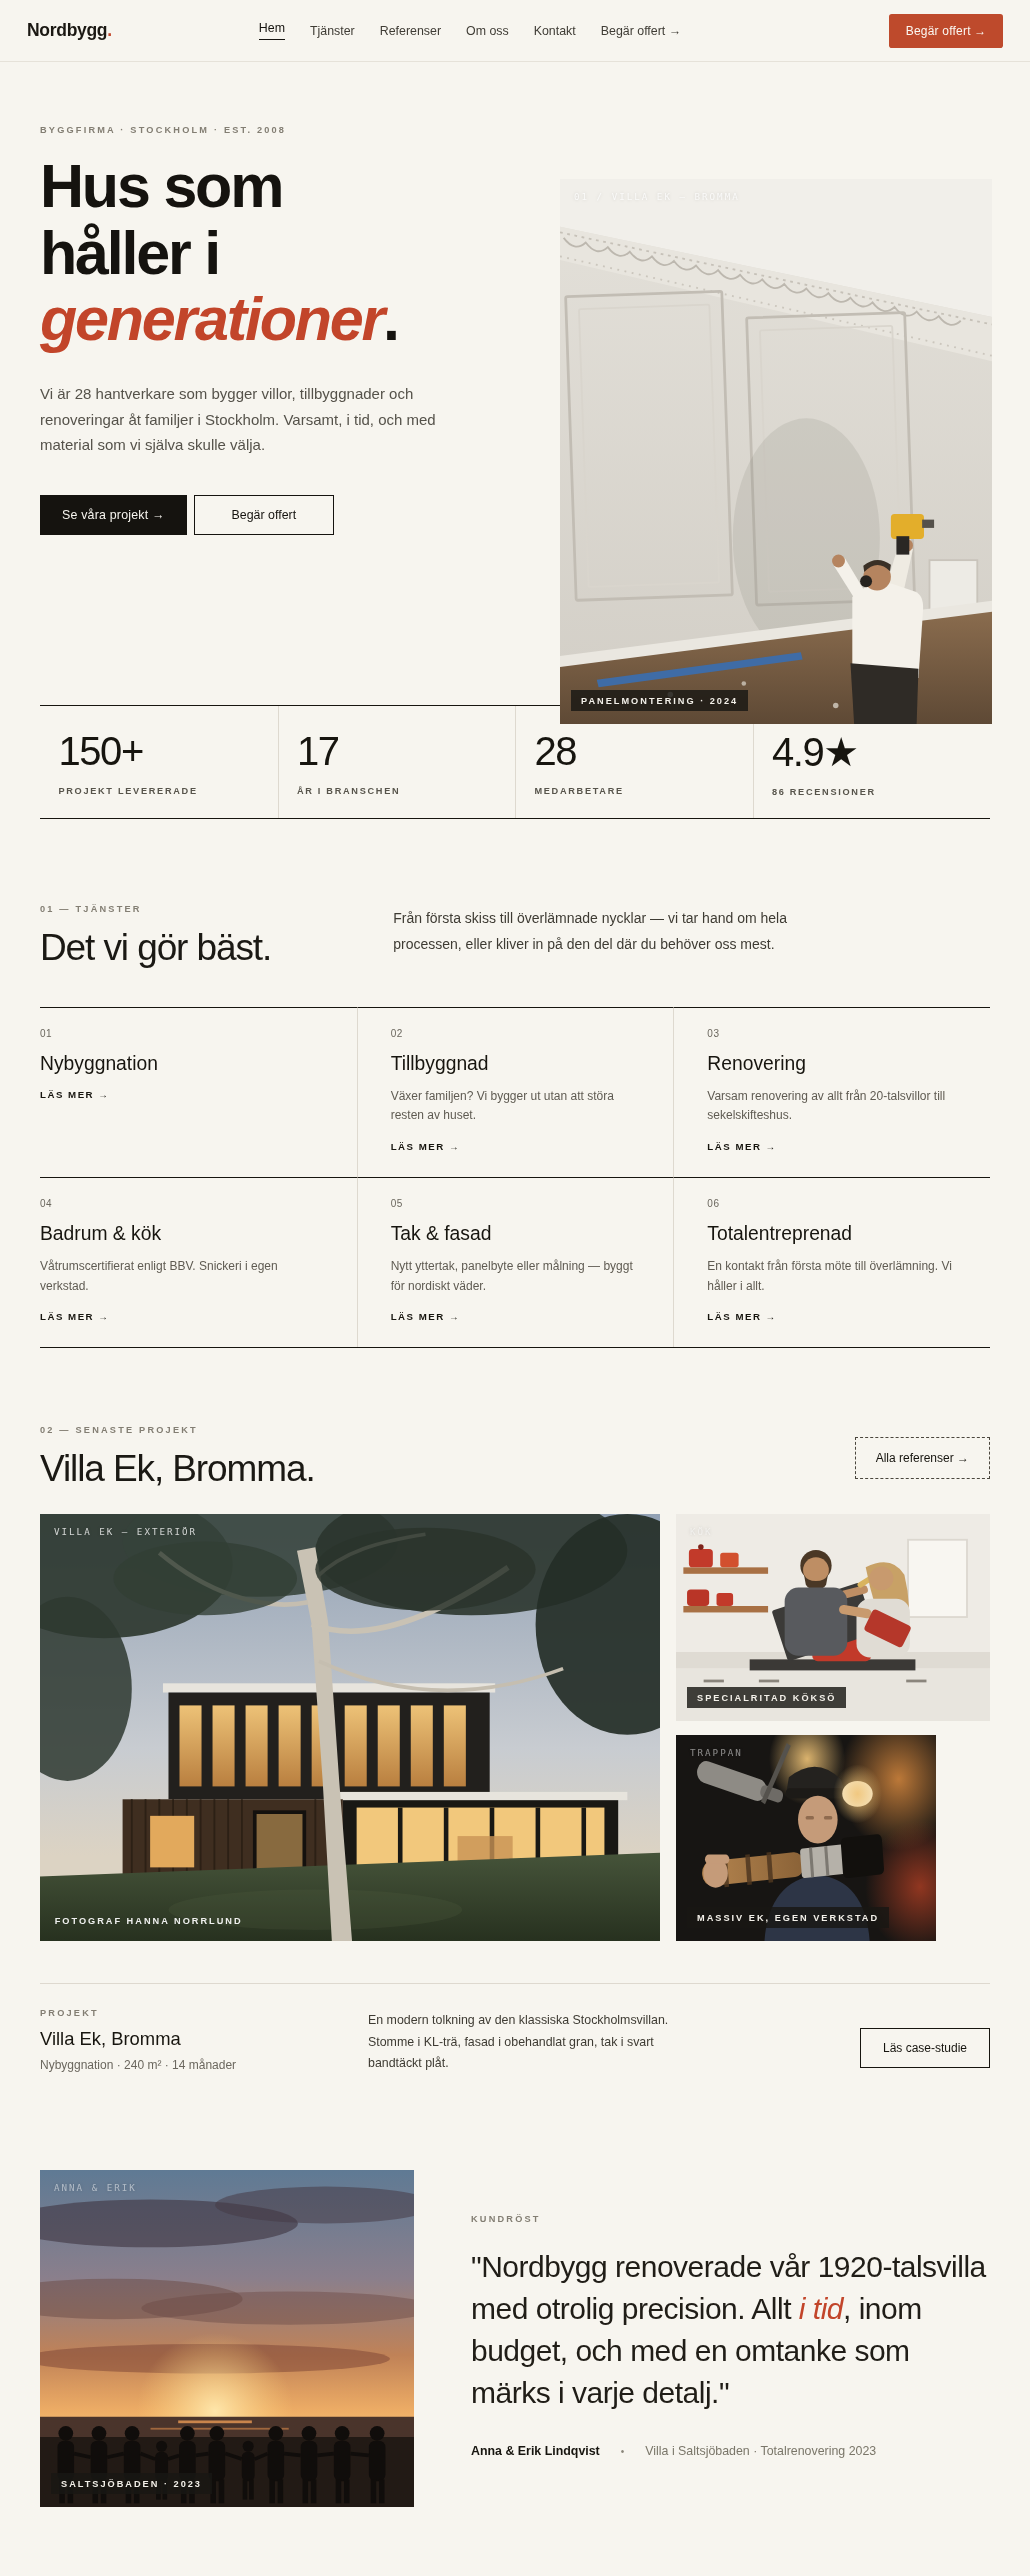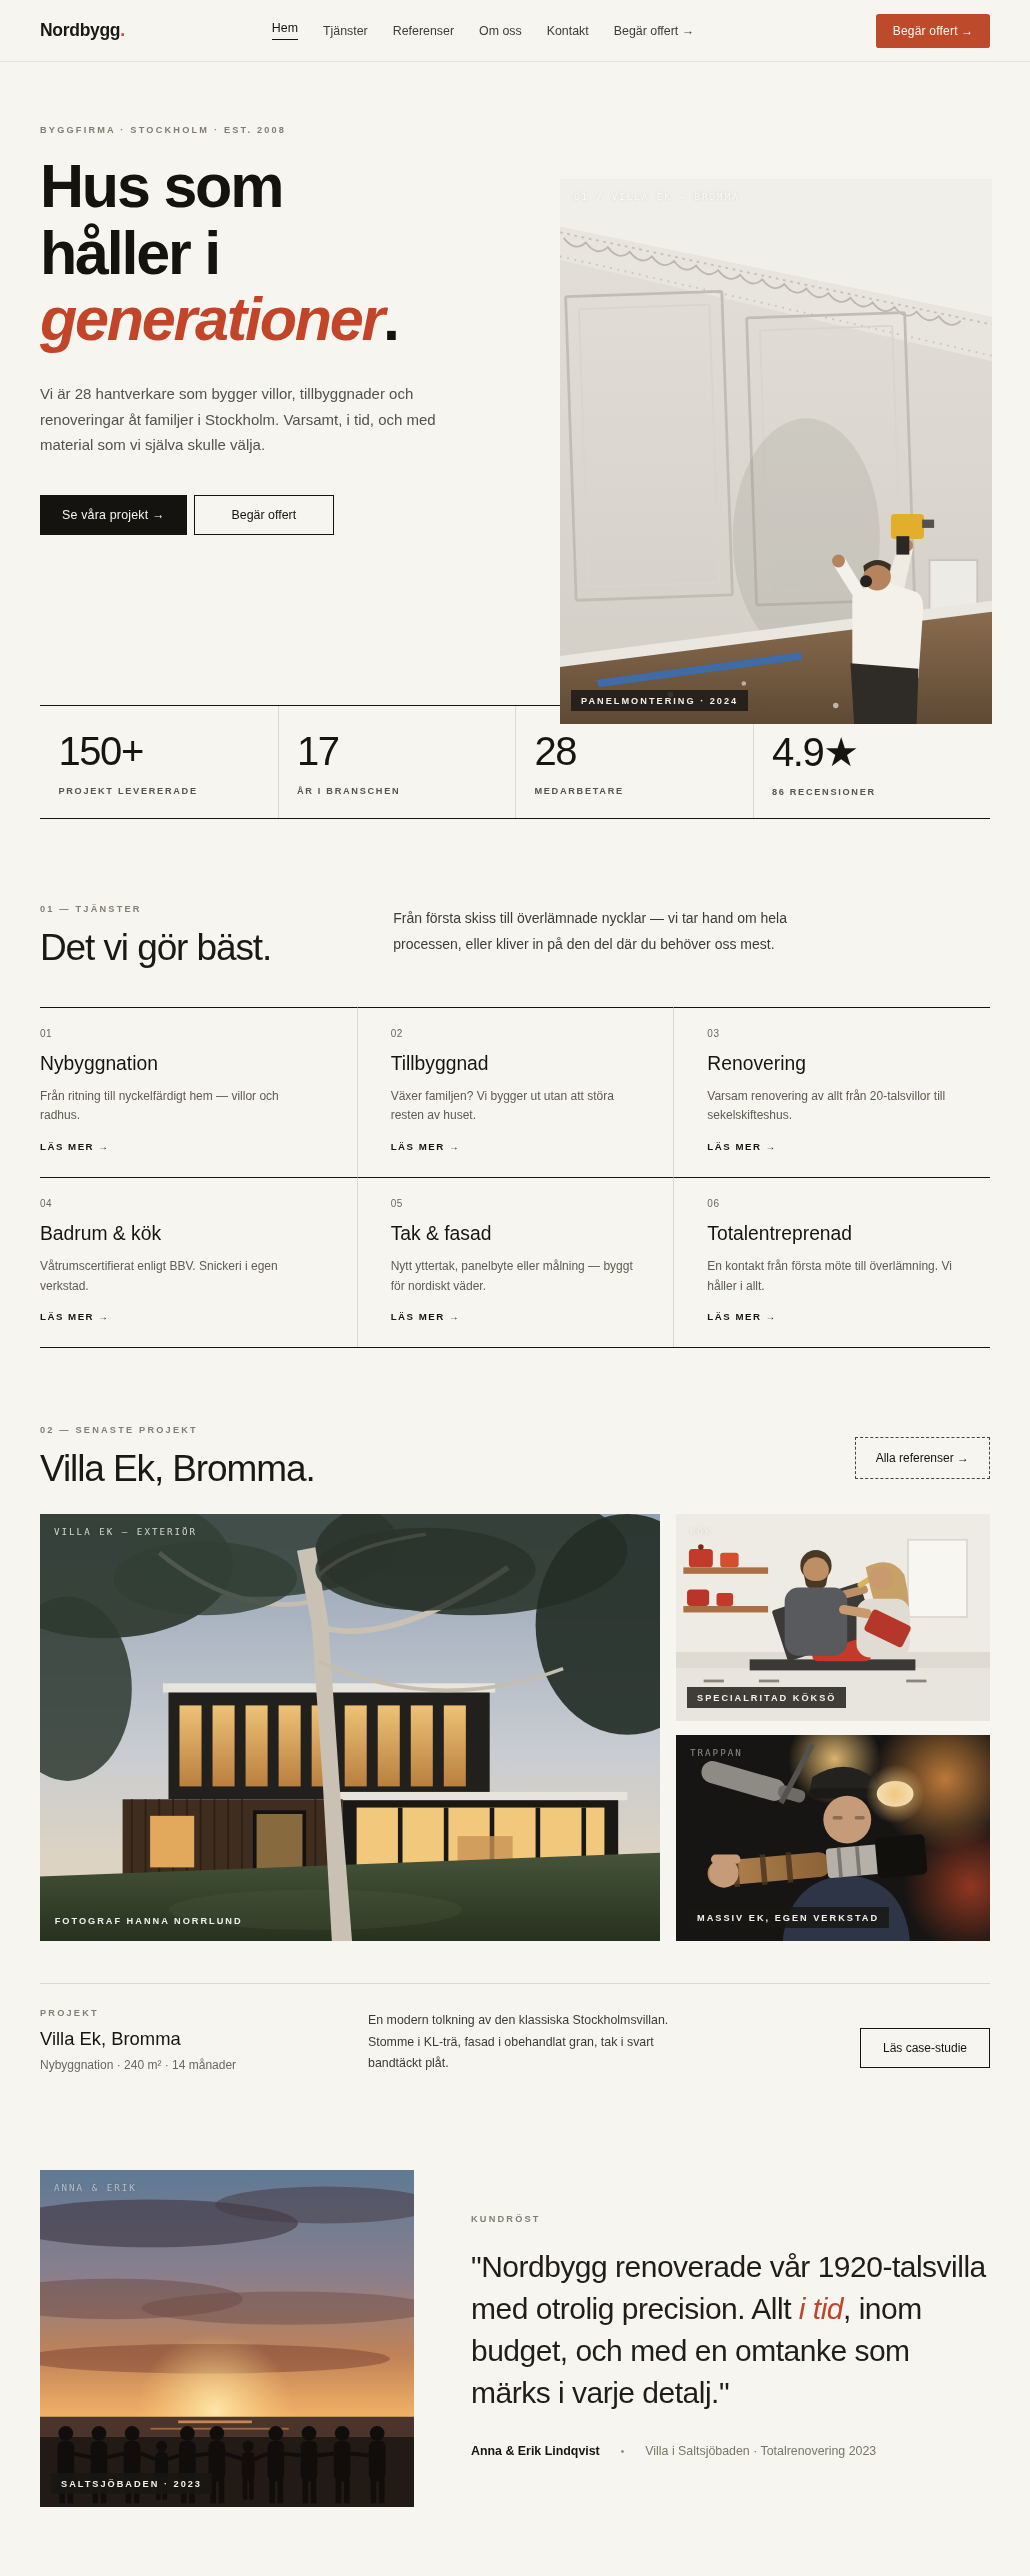--- a/index.html
+++ b/index.html
@@ -6,21 +6,21 @@
   body{
     width:1030px;height:2576px;position:relative;
     background:#F7F5EF;color:#1B1813;
     font-family:"Liberation Sans", sans-serif;
     -webkit-font-smoothing:antialiased;overflow:hidden;
   }
   .accent{color:#C2452A;}
   
   header{
     height:62px;display:flex;align-items:center;justify-content:space-between;
-    padding:0 40px;border-bottom:0.9px solid #E6E2D9;box-sizing:border-box;
+    padding:0 27px;border-bottom:0.9px solid #E6E2D9;box-sizing:border-box;
   }
   .logo{font-size:17.5px;font-weight:bold;letter-spacing:-0.3px;}
   nav{display:flex;align-items:center;gap:25px;margin-left:55px;margin-right:auto;padding-left:92px;}
   nav a{font-size:12.4px;color:#3F3C35;text-decoration:none;cursor:pointer;}
   nav a.active{color:#15130F;border-bottom:1.8px solid #15130F;padding-bottom:4.6px;}
   .cta-btn{
     background:#BE4A2C;color:#FBF8F2;font-size:12px;letter-spacing:0.2px;
     padding:10px 16.6px;border:none;border-radius:2.8px;cursor:pointer;
     font-family:inherit;
   }
@@ -95,21 +95,21 @@
   .projects{margin:77px 40px 0;}
   .proj-head{display:flex;align-items:center;justify-content:space-between;}
   .btn-dashed{
     background:transparent;border:0.9px dashed #4A463D;color:#17150F;
     font-size:12px;padding:13px 20px;cursor:pointer;font-family:inherit;
   }
   .gallery{margin-top:24px;display:flex;gap:15.6px;}
   .g-main{width:622px;height:427px;}
   .g-col{display:flex;flex-direction:column;gap:14px;}
   .g-kitchen{width:314px;height:207px;}
-  .g-workshop{width:314px;height:206px;}
+  .g-workshop{width:260px;height:206px;}
   .proj-divider{border:none;border-top:0.9px solid #DED9CF;margin:42px 0 0;}
   .proj-band{display:flex;align-items:flex-start;padding:24px 0 0;}
   .band-left{width:276px;}
   .band-title{font-size:18.4px;margin-top:10px;color:#17150F;}
   .band-meta{font-size:12px;color:#6B675E;margin-top:8.3px;}
   .band-desc{width:320px;margin-left:52px;font-size:12.4px;line-height:1.75;color:#3E3B33;margin-top:1.8px;}
   .band-right{margin-left:auto;align-self:center;}
   .btn-case{
     background:transparent;border:0.9px solid #17150F;color:#17150F;
     font-size:12px;padding:12px 22px;cursor:pointer;font-family:inherit;
@@ -229,21 +229,20 @@
     <div>
       <div class="eyebrow">01 — TJÄNSTER</div>
       <h2 class="display">Det vi gör bäst.</h2>
     </div>
     <p class="services-intro">Från första skiss till överlämnade nycklar — vi tar hand om hela processen, eller kliver in på den del där du behöver oss mest.</p>
   </div>
   <div class="svc-grid">
     <div class="svc">
       <div class="svc-num">01</div>
       <div class="svc-title">Nybyggnation</div>
-      <div class="svc-desc">Från ritning till nyckelfärdigt hem — villor och radhus.</div>
       <a class="svc-link">LÄS MER →</a>
     </div>
     <div class="svc mid">
       <div class="svc-num">02</div>
       <div class="svc-title">Tillbyggnad</div>
       <div class="svc-desc">Växer familjen? Vi bygger ut utan att störa resten av huset.</div>
       <a class="svc-link">LÄS MER →</a>
     </div>
     <div class="svc last">
       <div class="svc-num">03</div>

